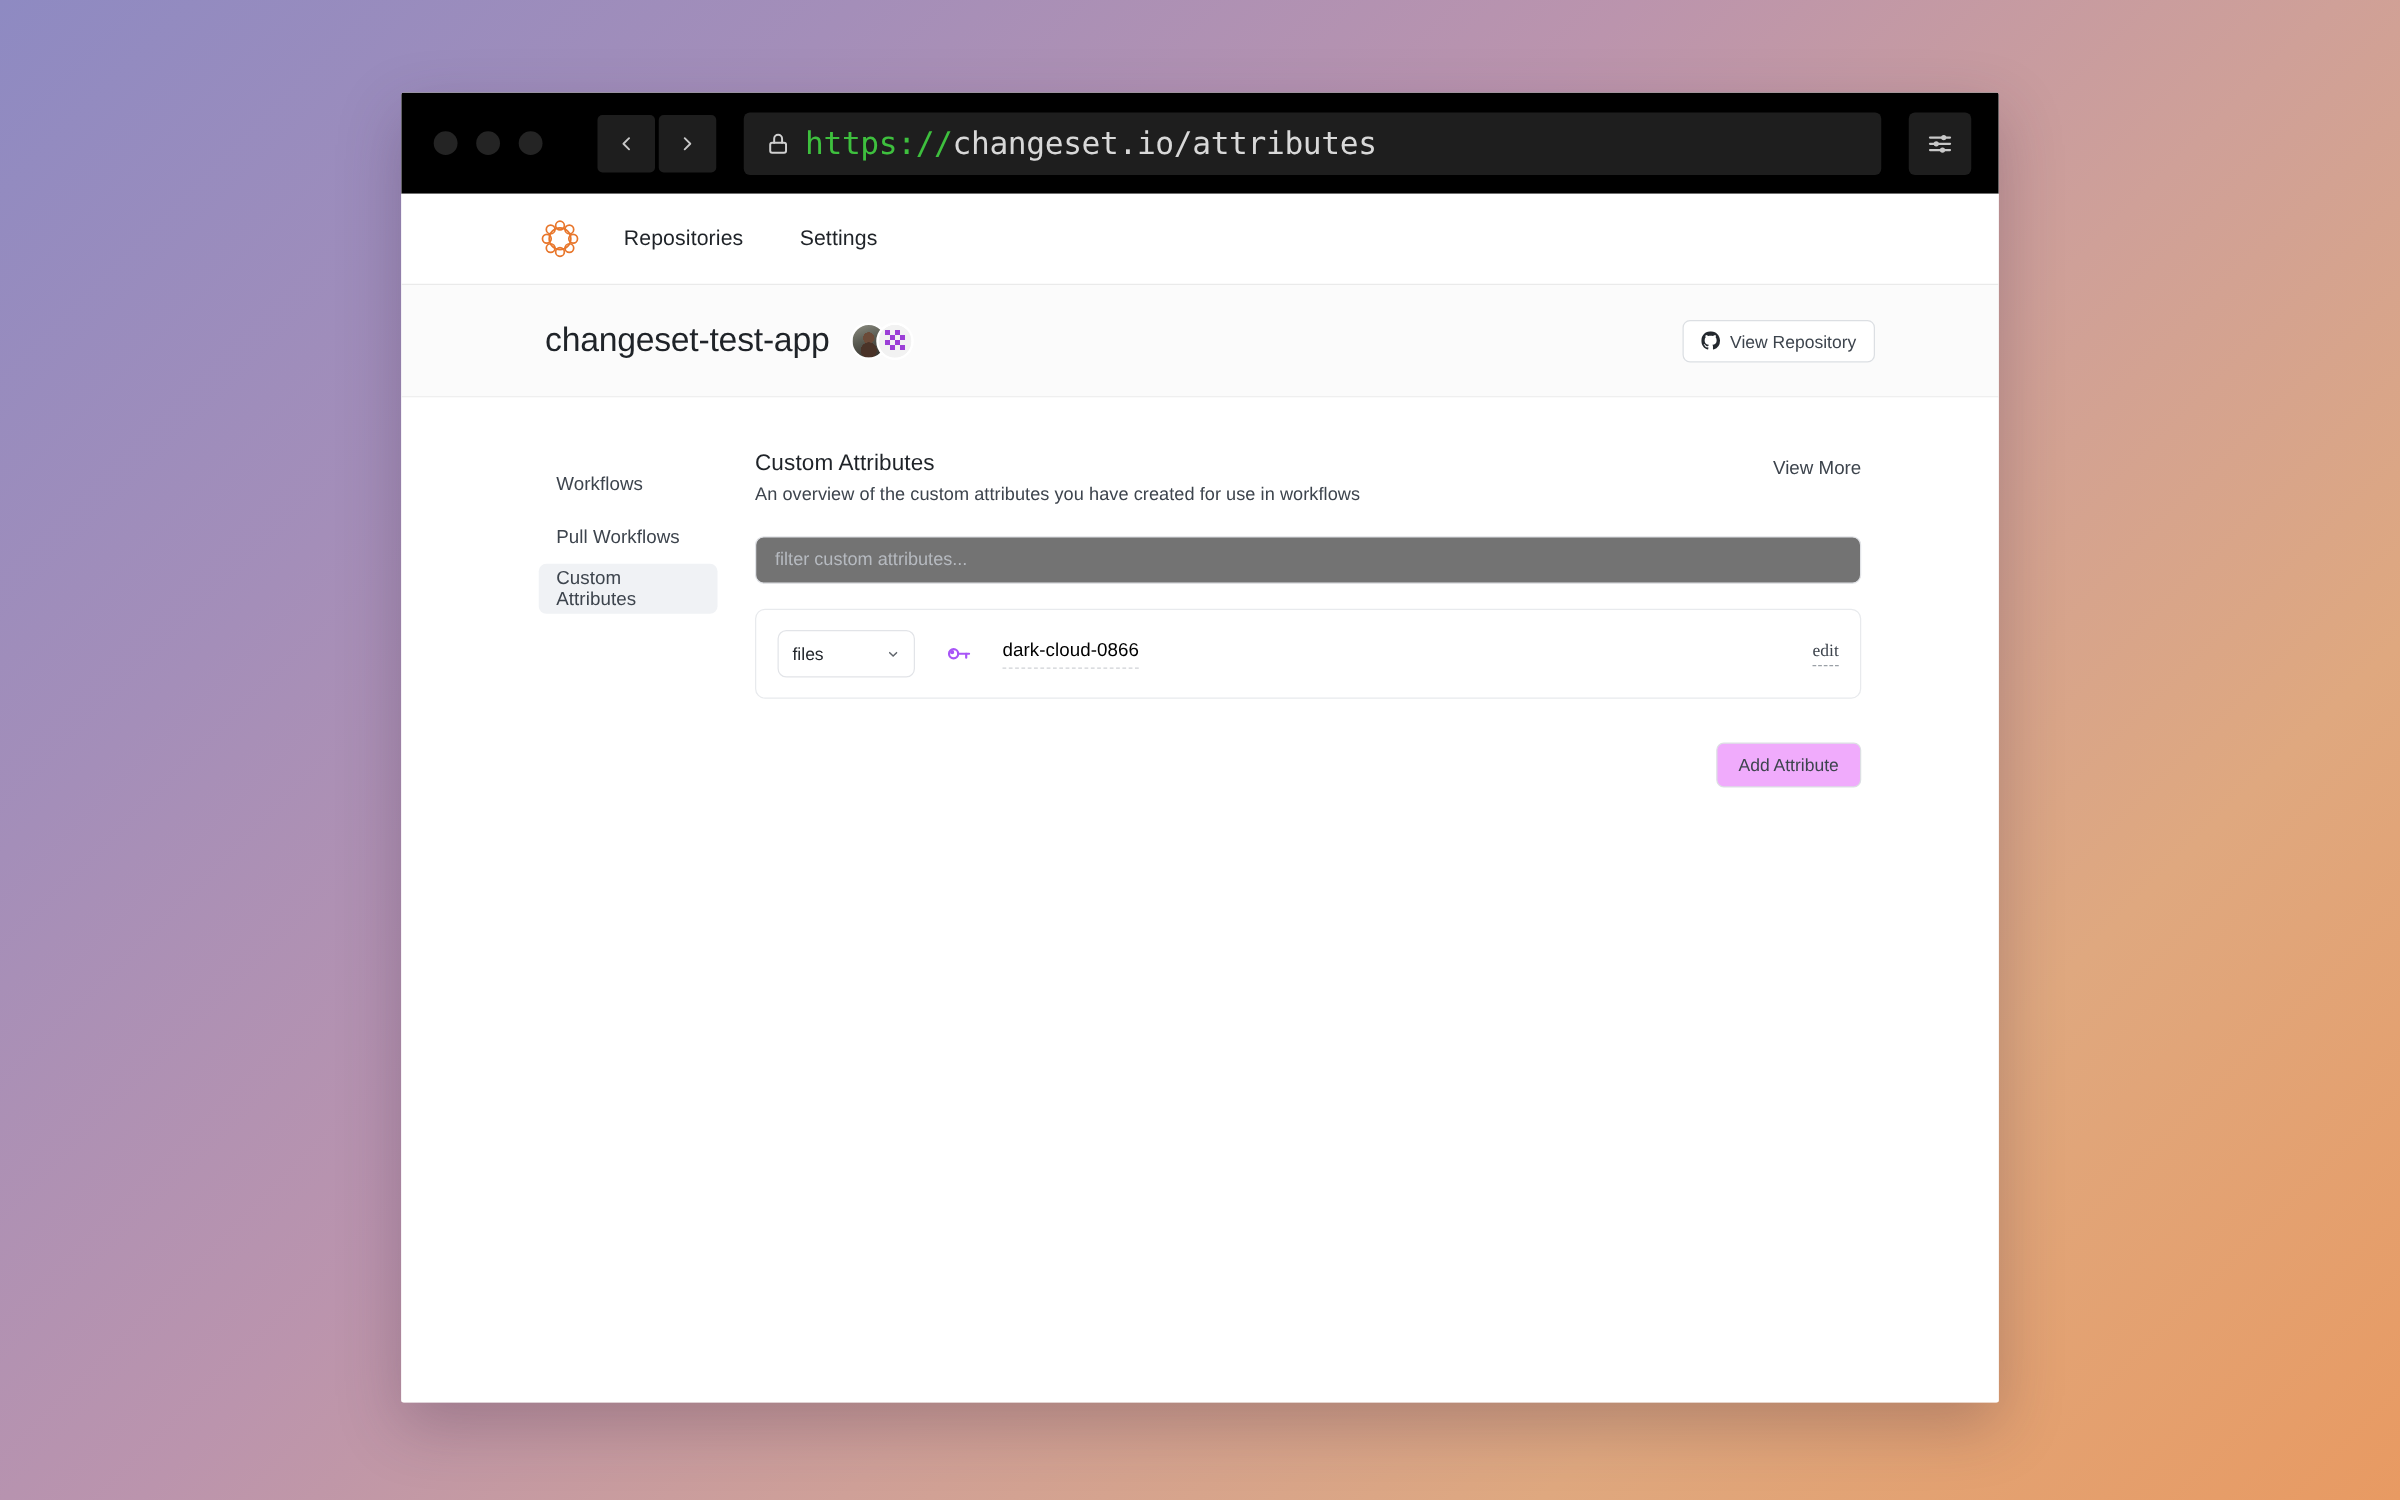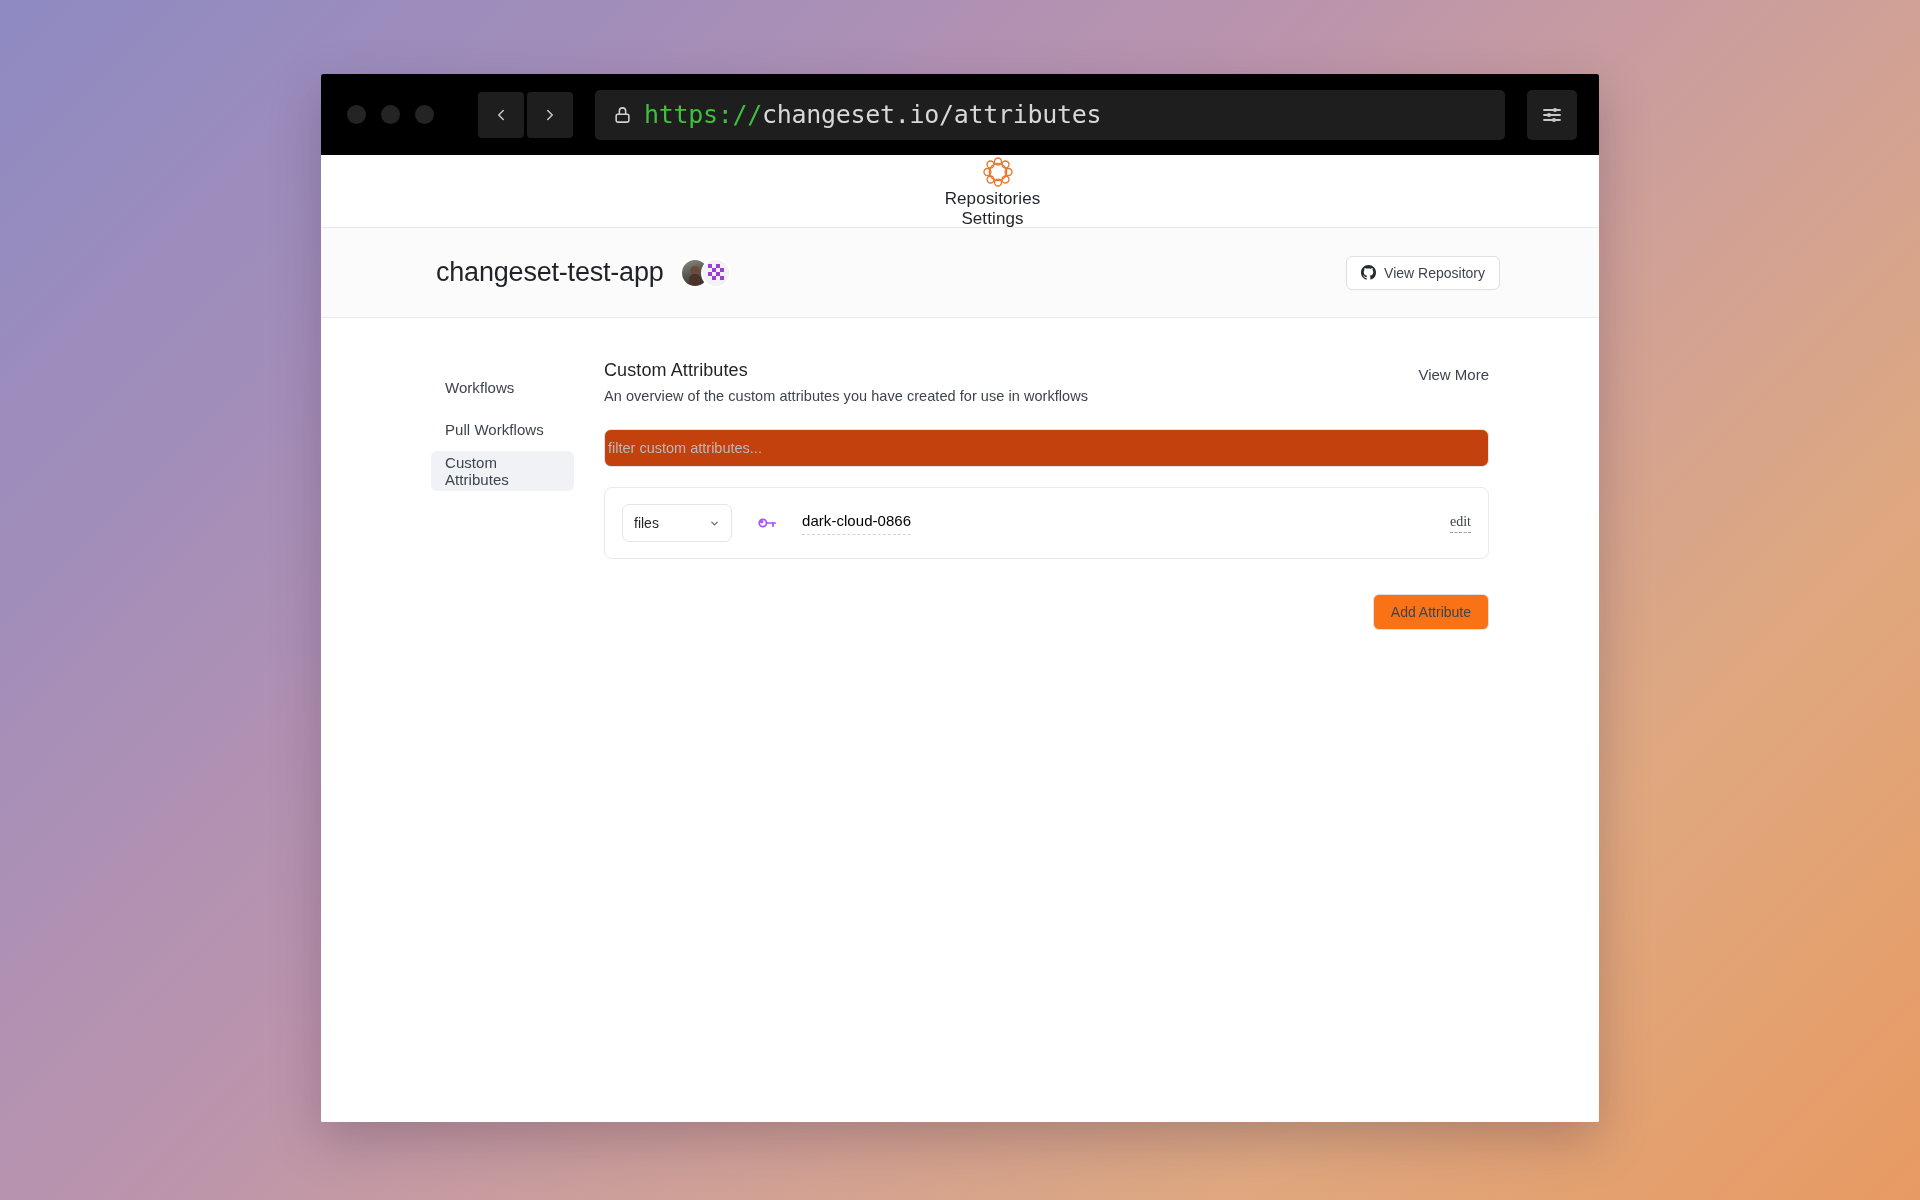--- a/index.html
+++ b/index.html
@@ -110,21 +110,20 @@
 
   
   #app-nav {
     height: 73px;
     background: #ffffff;
     border-bottom: 1px solid #eaeaea;
     display: flex;
     align-items: center;
     padding-left: 110px;
     gap: 0;
-    flex-direction: column;
   }
   #brand-logo { width: 34px; height: 34px; margin-right: 34px; flex: 0 0 auto; }
   .nav-link {
     font-size: 17px;
     color: #1f2328;
     margin-right: 45px;
     cursor: pointer;
     letter-spacing: 0.1px;
   }
 
@@ -239,25 +238,25 @@
     cursor: pointer;
     padding-top: 6px;
     white-space: nowrap;
   }
 
   #filter-input {
     width: 100%;
     height: 38px;
     border: 1px solid #e2e4e8;
     border-radius: 7px;
-    padding: 0 3px;
+    padding: 0 15px;
     font-size: 14.5px;
     font-family: "Liberation Sans", sans-serif;
     color: #1f2328;
-    background: #c2410c;
+    background: #737373;
     outline: none;
   }
   #filter-input::placeholder { color: #b6bac0; }
 
   #attributes-panel {
     margin-top: 20px;
     border: 1px solid #e8eaed;
     border-radius: 8px;
     background: #ffffff;
     overflow: hidden;
@@ -306,21 +305,21 @@
   #panel-actions {
     display: flex;
     justify-content: flex-end;
     margin-top: 35px;
   }
   #add-attribute-btn {
     height: 36px;
     padding: 0 17px;
     border: 1px solid #dcdfe3;
     border-radius: 6px;
-    background: #f97316;
+    background: #f0abfc;
     font-size: 14px;
     color: #3d444d;
     cursor: pointer;
     font-family: "Liberation Sans", sans-serif;
   }
 </style>
 </head>
 <body>
 
 <div id="browser-window">

